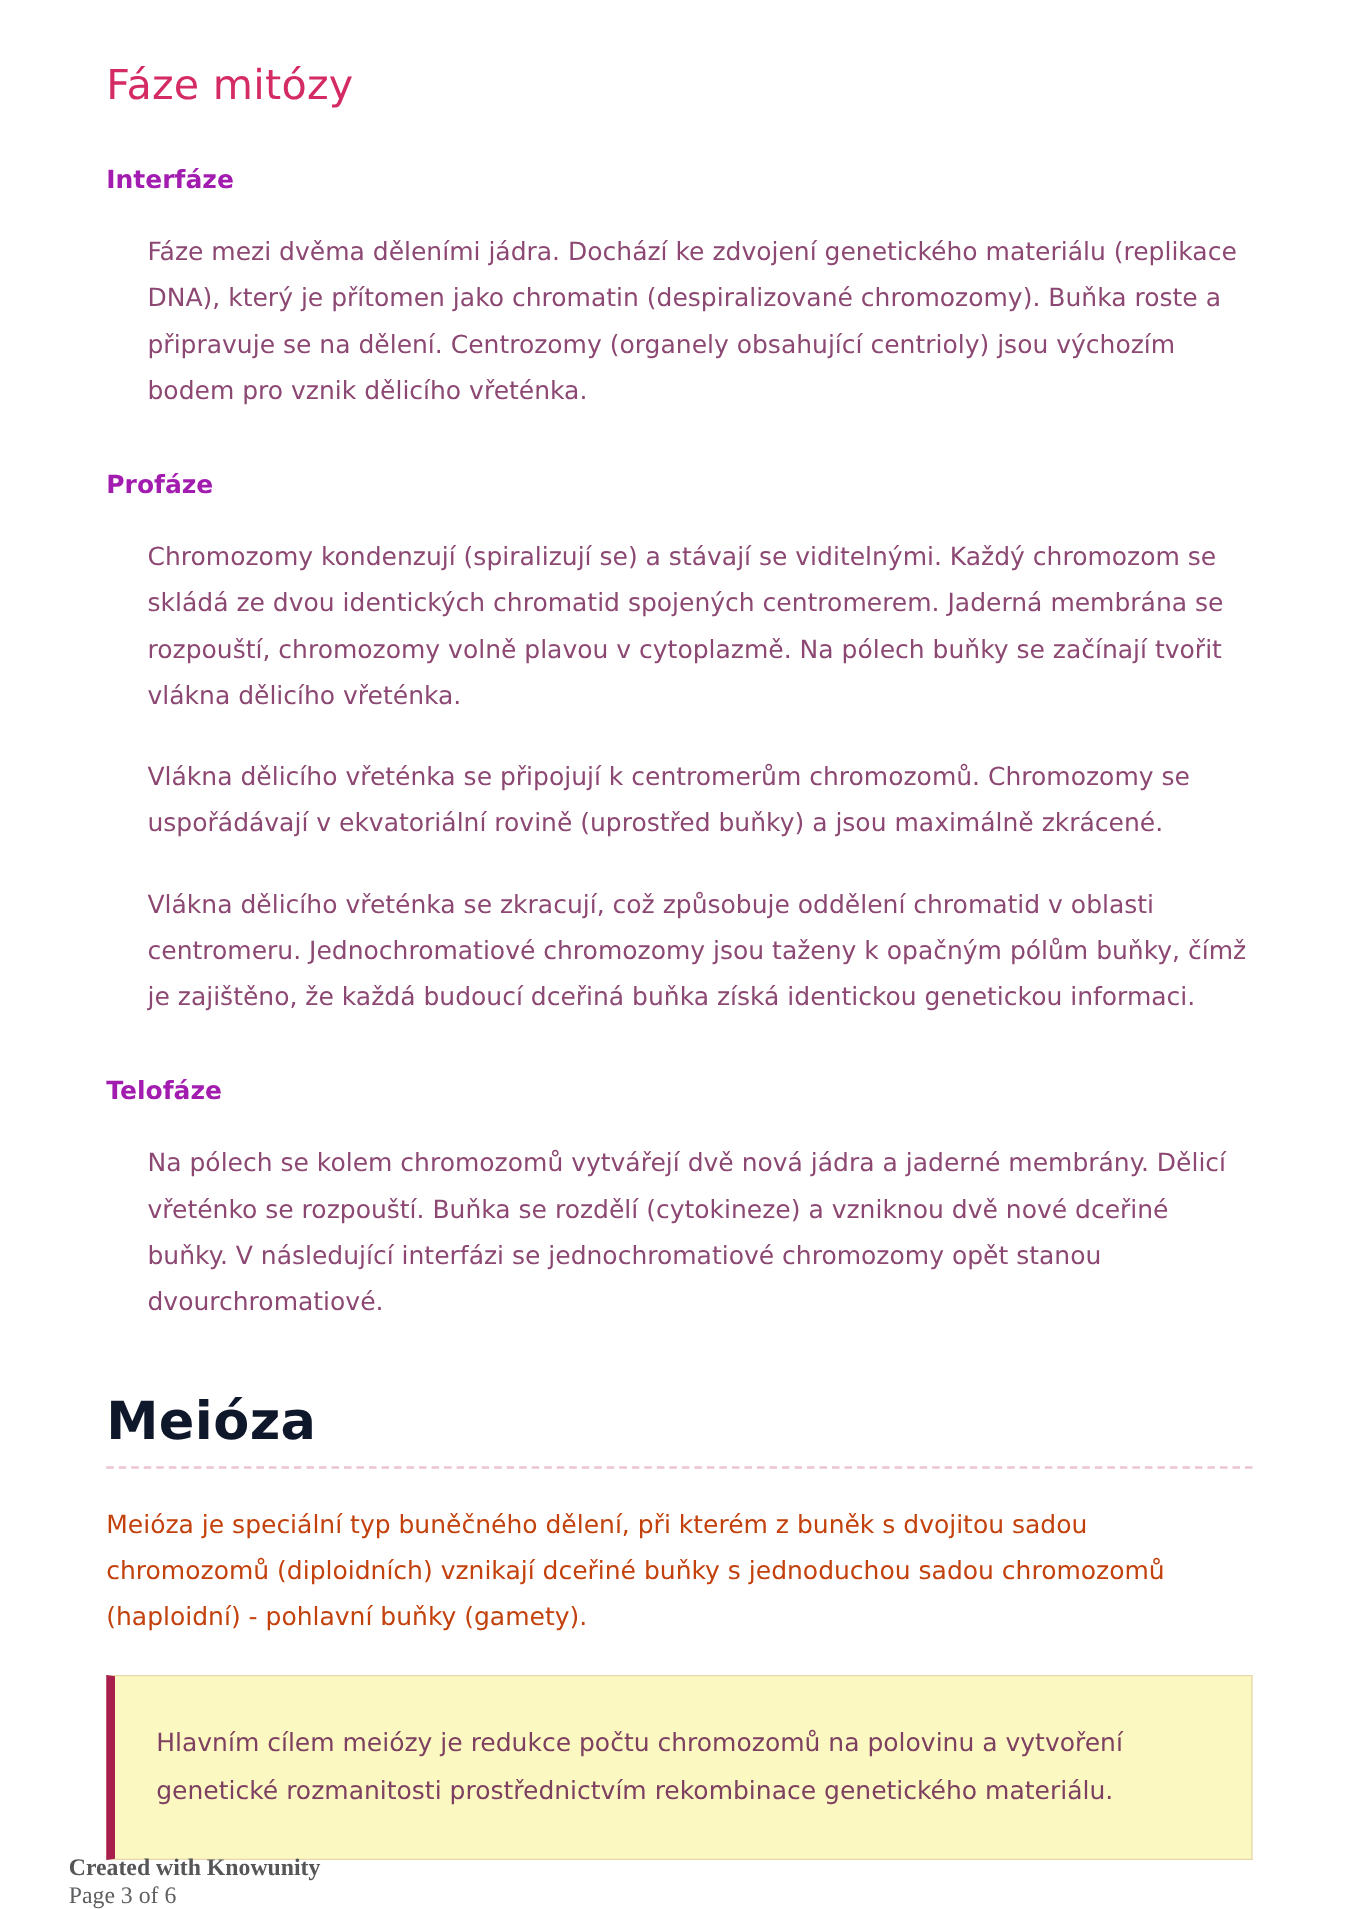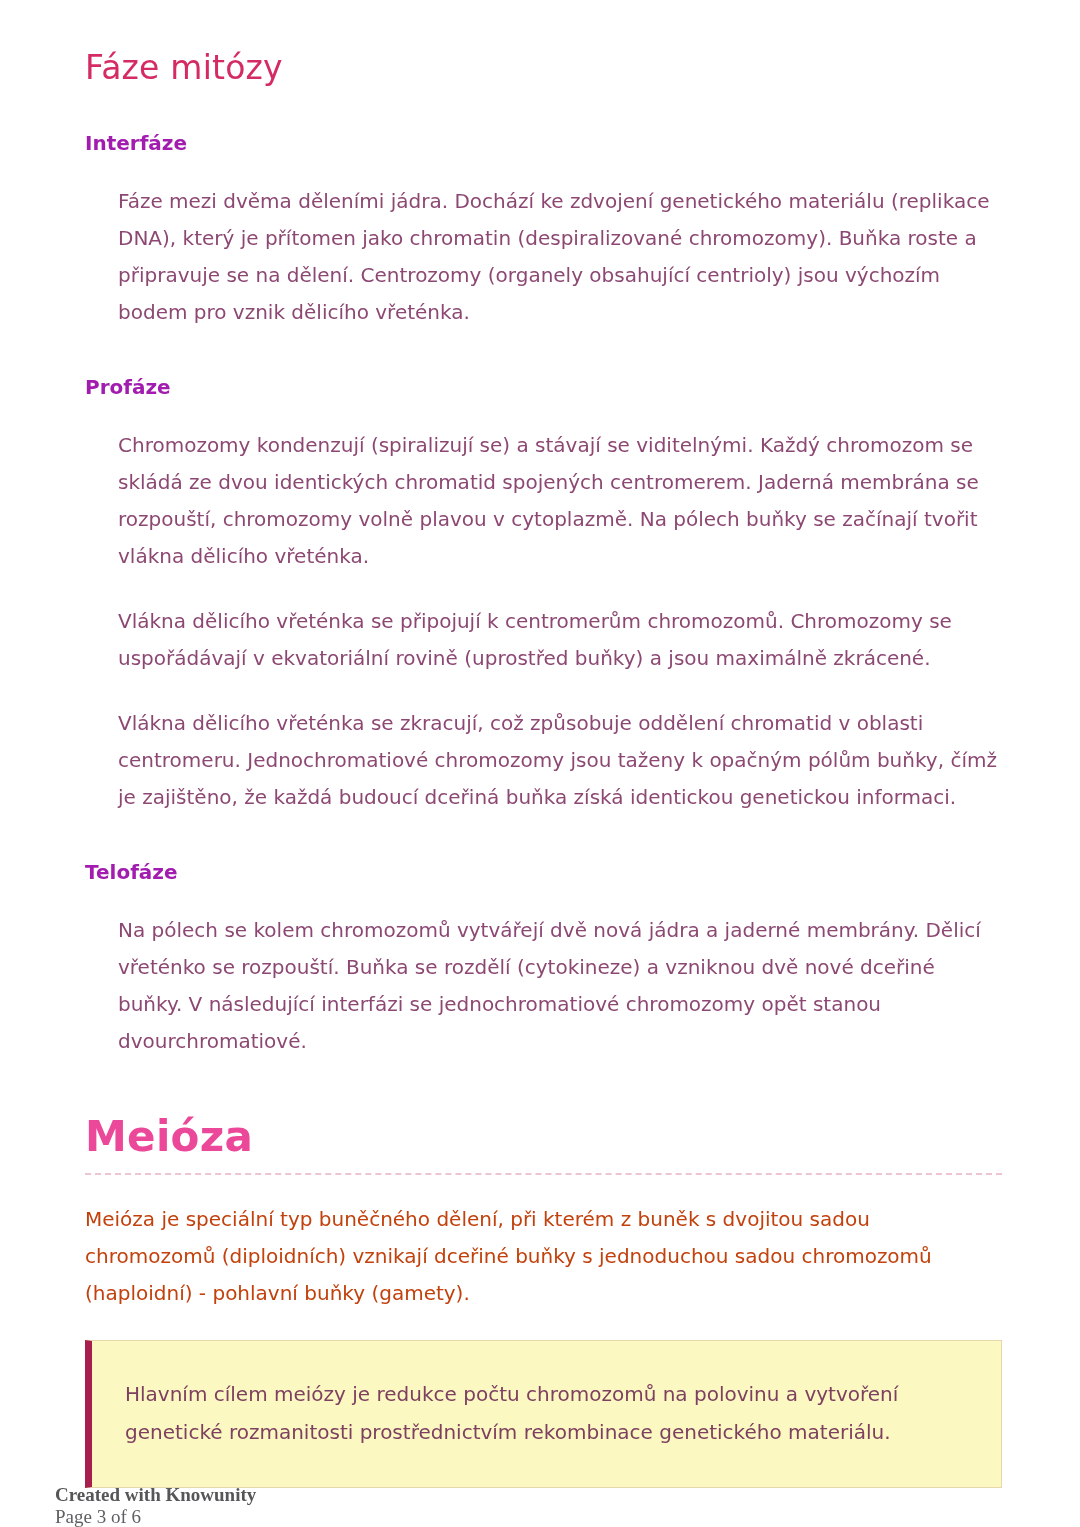--- a/index.html
+++ b/index.html
@@ -37,21 +37,21 @@
     padding-left: 33px;
     font-size: 20px;
     line-height: 37px;
     color: #8c4872;
     font-weight: 400;
   }
   .big-heading {
     margin-top: 52px;
     font-size: 42px;
     font-weight: 700;
-    color: #ec4899;
+    color: #0f172a;
     letter-spacing: 0.3px;
   }
   .dashed-divider {
     border: none;
     border-top: 2px dashed #edc4d1;
     margin-top: 12px;
   }
   .intro-paragraph {
     margin-top: 26px;
     font-size: 20px;

